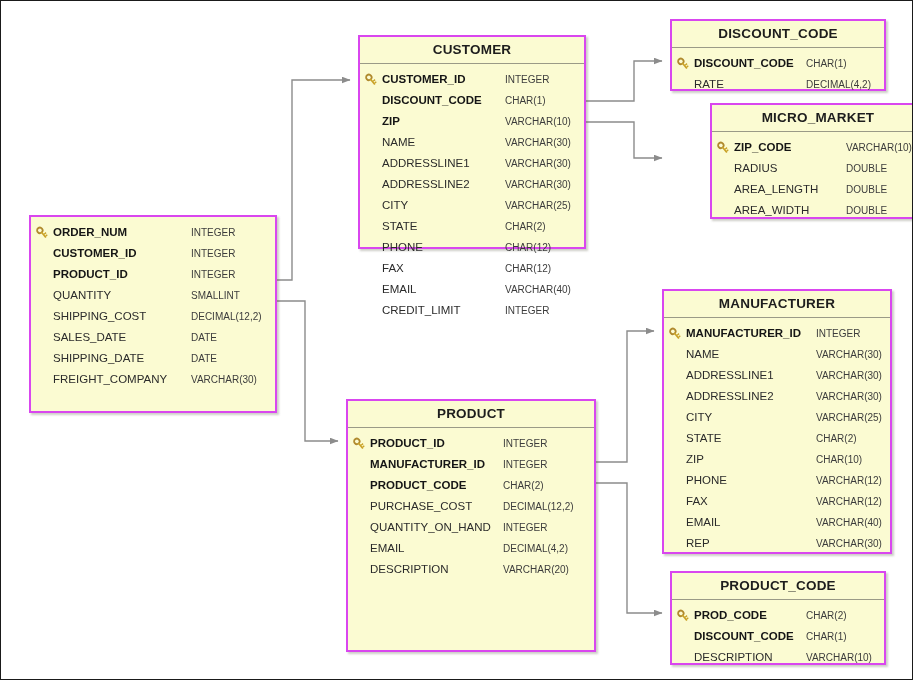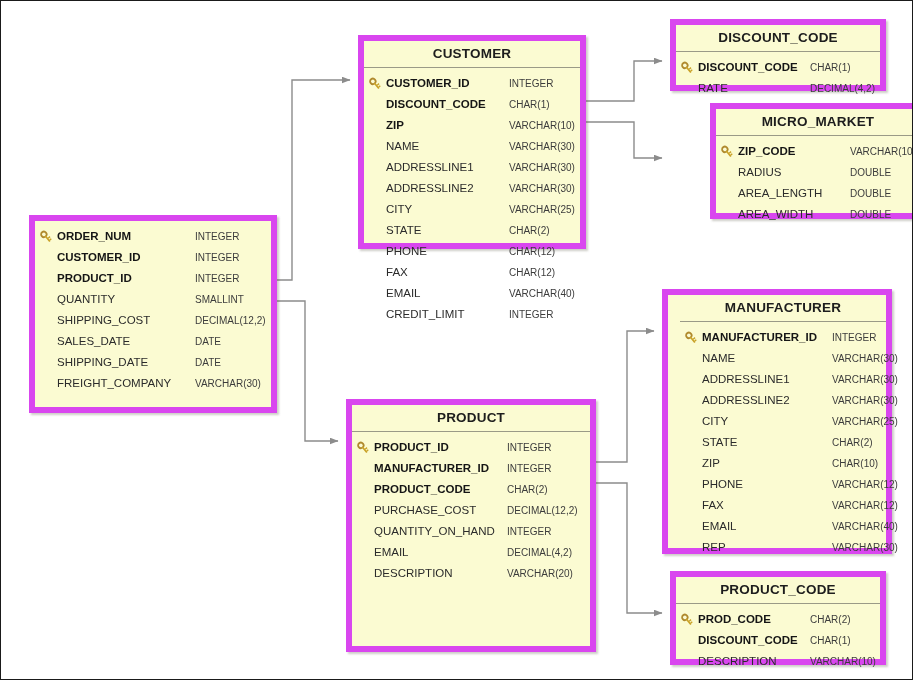--- a/index.html
+++ b/index.html
@@ -21,21 +21,21 @@
     position: absolute;
     left: 0;
     top: 0;
     width: 913px;
     height: 680px;
     pointer-events: none;
   }
   .entity {
     position: absolute;
     background: #fbfbd2;
-    border: 6px solid #d946ef;
+    border: 2px solid #d946ef;
     box-sizing: border-box;
     box-shadow: 2px 2px 2px rgba(90,90,70,0.30);
   }
   .entity-title {
     text-align: center;
     font-weight: bold;
     font-size: 13.5px;
     color: #1d1d1d;
     letter-spacing: 0.2px;
     height: 26px;
@@ -343,21 +343,21 @@
             <span class="attr-name">AREA_LENGTH</span>
             <span class="attr-type">DOUBLE</span>
           </div>
           <div class="attr-row">
             <span class="keycell"></span>
             <span class="attr-name">AREA_WIDTH</span>
             <span class="attr-type">DOUBLE</span>
           </div>
         </div>
       </div>
-      <div class="entity e-manufacturer" style="left: 661px; top: 288px; width: 230px; height: 265px; padding-left: 12px;">
+      <div class="entity e-manufacturer" style="left: 661px; top: 288px; width: 230px; height: 265px;">
         <div class="entity-title">MANUFACTURER</div>
         <div class="attr-list">
           <div class="attr-row">
             <span class="keycell">
               <span class="key-icon"><svg viewBox="0 0 16 16" width="15" height="15" aria-hidden="true">
                   <g transform="rotate(-40 8 8)">
                     <circle cx="8" cy="3.6" r="2.9" fill="none" stroke="#b08a2e" stroke-width="1.9"></circle>
                     <rect x="7.1" y="6.0" width="1.9" height="7.6" fill="#c9a227"></rect>
                     <rect x="8.9" y="9.0" width="2.6" height="1.5" fill="#c9a227"></rect>
                     <rect x="8.9" y="11.6" width="2.1" height="1.5" fill="#c9a227"></rect>

